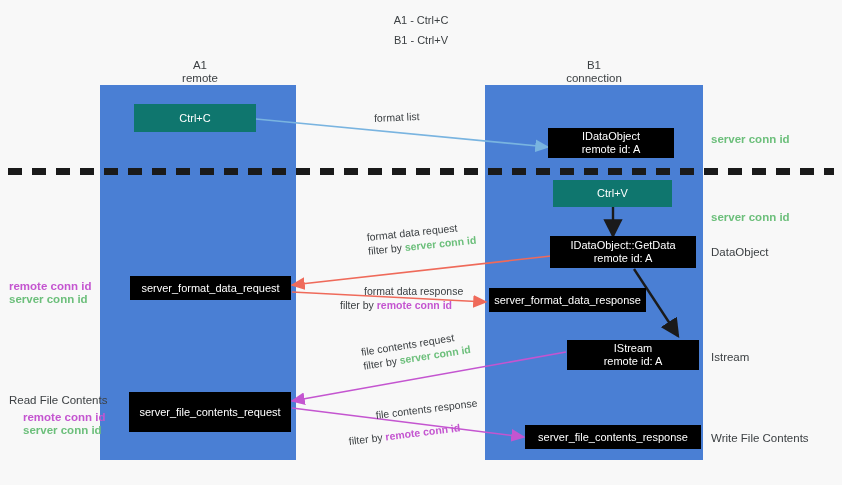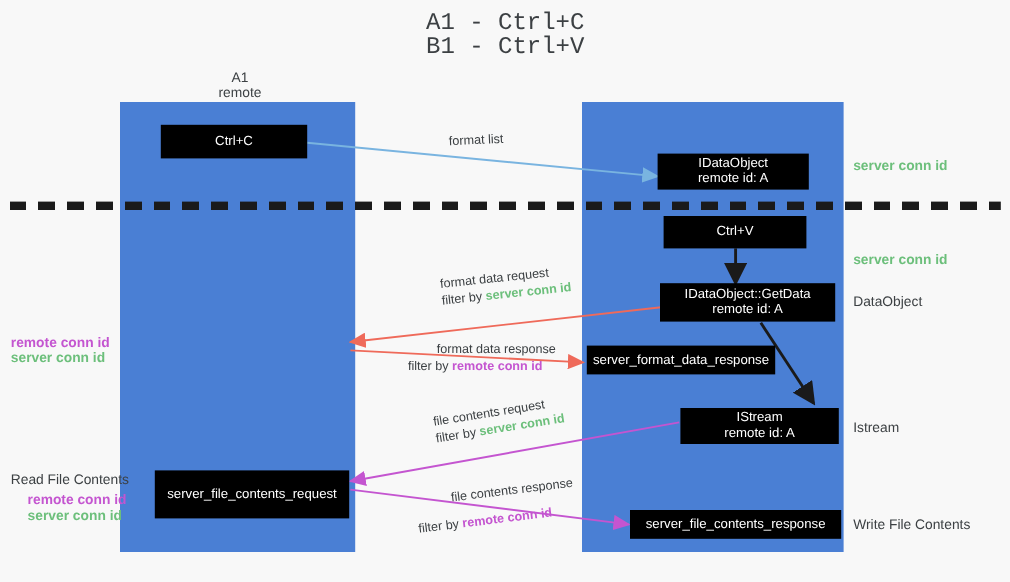--- a/index.html
+++ b/index.html
@@ -16,25 +16,24 @@
     height: 485px;
     background: #f8f8f8;
     overflow: hidden;
   }
   .abs { position: absolute; }
 
   
   #title {
     left: 0; top: 10px; width: 842px;
     text-align: center;
-    font-size: 20px;
+    font-size: 11px;
     color: #3c4043;
     line-height: 20px;
     white-space: pre-line;
-    font-family: Liberation Mono, monospace;
   }
 
   
   .col-head {
     text-align: center;
     font-size: 11.5px;
     color: #3c4043;
     line-height: 13px;
   }
   .col-head .sub { display: block; }
@@ -51,21 +50,21 @@
     flex-direction: column;
     align-items: center;
     justify-content: center;
     color: #ffffff;
     font-size: 11px;
     line-height: 13px;
     text-align: center;
     white-space: pre-line;
   }
   .node.orange { background: #000000; }
-  .node.green  { background: #000000; }
+  .node.green  { background: #0f766e; }
 
   
   .side-label {
     font-size: 11.5px;
     color: #3c4043;
     line-height: 14px;
   }
   .conn-green  { color: #6cbf7b; font-weight: bold; }
   .conn-purple { color: #c455d0; font-weight: bold; }
 
@@ -99,20 +98,24 @@
   <div class="abs lane" style="left:100px; top:85px; width:196px; height:375px;"></div>
   <div class="abs lane" style="left:485px; top:85px; width:218px; height:375px;"></div>
 
   <div class="abs" id="title">A1 - Ctrl+C
 B1 - Ctrl+V</div>
 
   <div class="abs col-head" style="left:130px; top:59px; width:140px;">
     <span>A1</span>
     <span class="sub">remote</span>
   </div>
+  <div class="abs col-head" style="left:524px; top:59px; width:140px;">
+    <span>B1</span>
+    <span class="sub">connection</span>
+  </div>
 
   <svg class="overlay" viewBox="0 0 842 485">
     <defs>
       <marker id="ah-blue" markerWidth="9" markerHeight="8" refX="8" refY="4" orient="auto">
         <path d="M0,0 L9,4 L0,8 z" fill="#79b4e0"></path>
       </marker>
       <marker id="ah-red" markerWidth="9" markerHeight="8" refX="8" refY="4" orient="auto">
         <path d="M0,0 L9,4 L0,8 z" fill="#ef6a5a"></path>
       </marker>
       <marker id="ah-black" markerWidth="8" markerHeight="8" refX="7" refY="4" orient="auto">
@@ -151,20 +154,23 @@
 
   <div class="abs node green" style="left:553px; top:180px; width:119px; height:27px;">
     <span>Ctrl+V</span>
   </div>
 
   <div class="abs node orange" style="left:550px; top:236px; width:146px; height:32px;">
     <span>IDataObject::GetData
 remote id: A</span>
   </div>
 
+  <div class="abs node orange" style="left:130px; top:276px; width:161px; height:24px;">
+    <span>server_format_data_request</span>
+  </div>
 
   <div class="abs node orange" style="left:489px; top:288px; width:157px; height:24px;">
     <span>server_format_data_response</span>
   </div>
 
   <div class="abs node orange" style="left:567px; top:340px; width:132px; height:30px;">
     <span>IStream
 remote id: A</span>
   </div>
 

